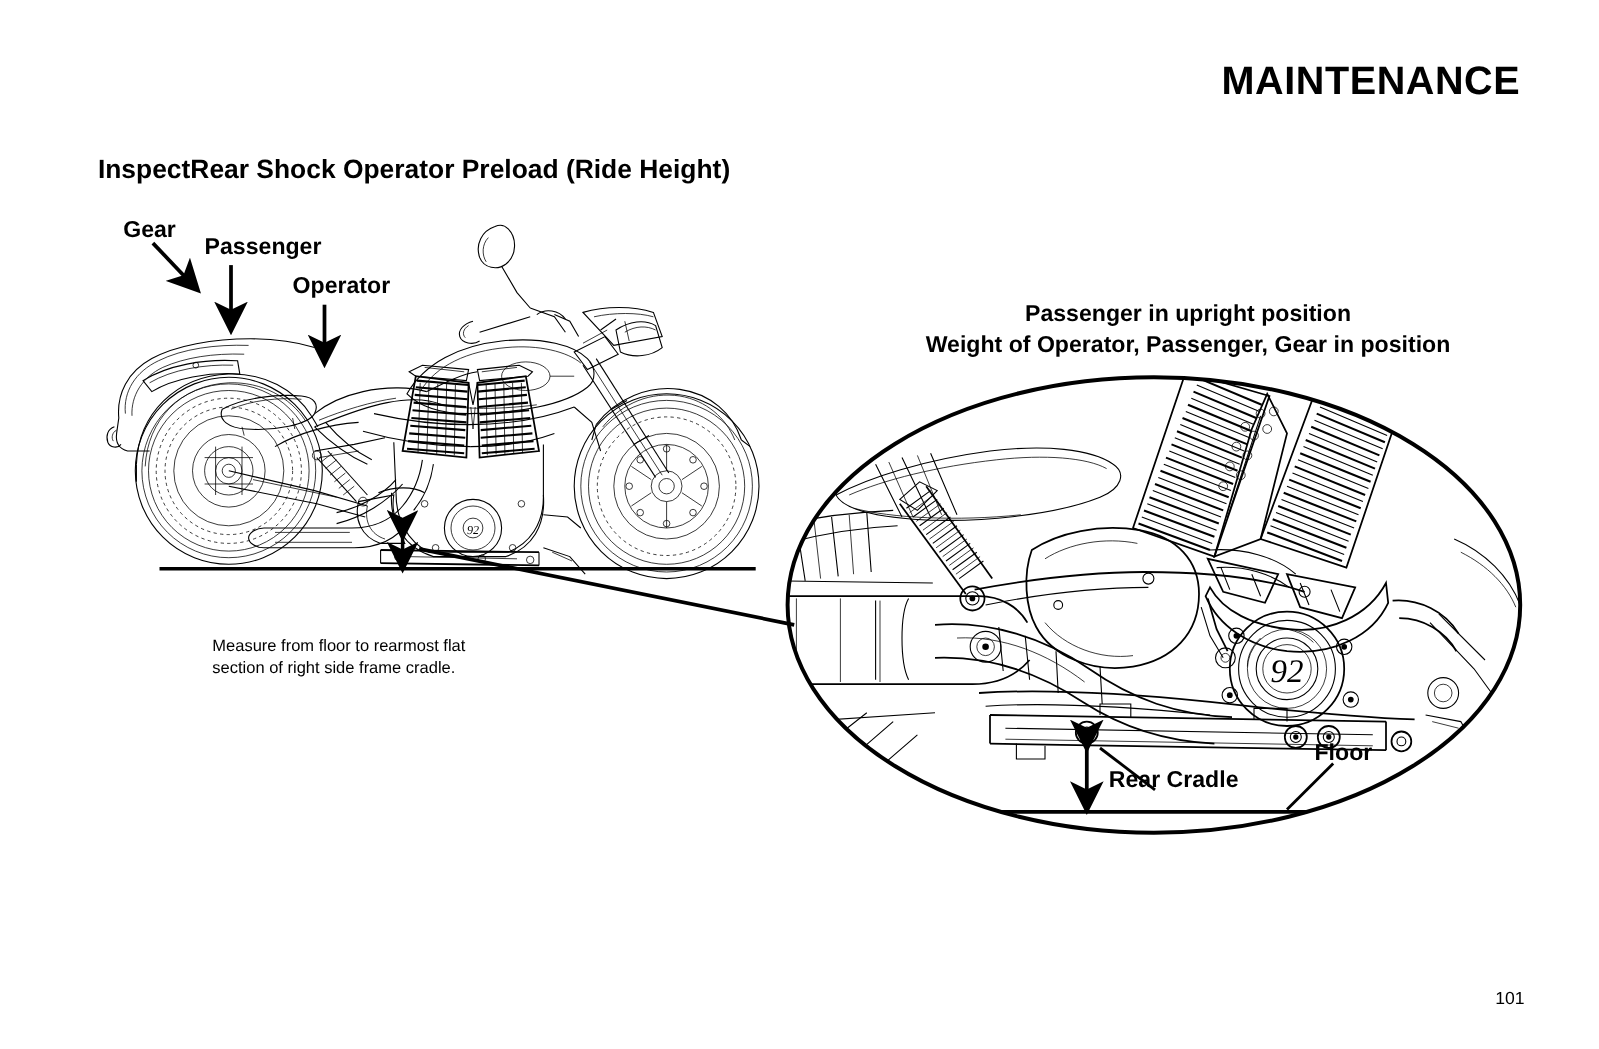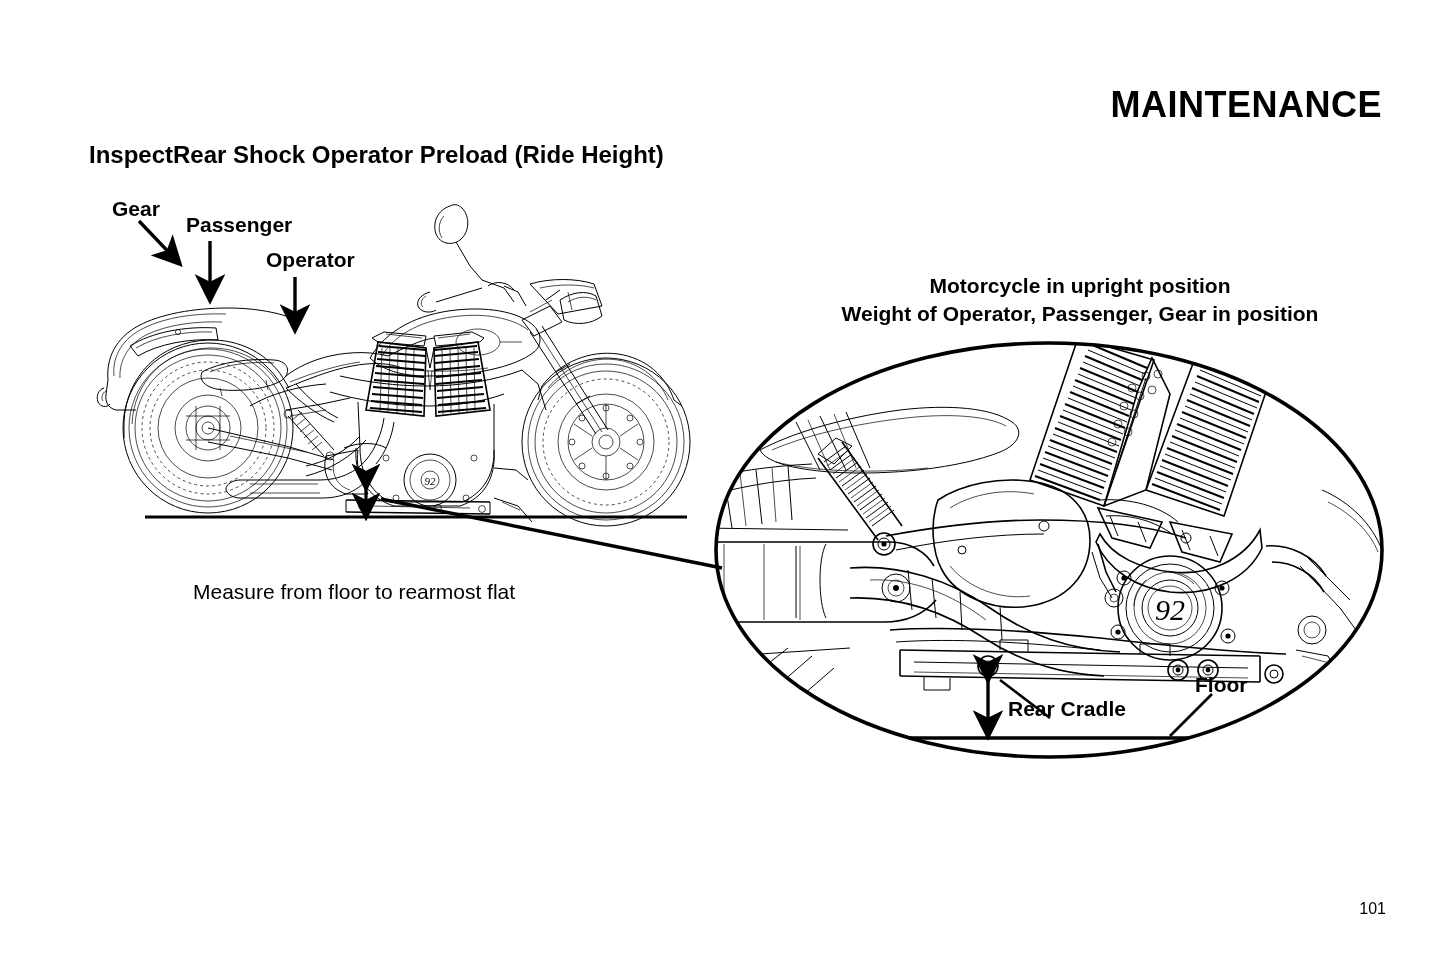--- a/index.html
+++ b/index.html
@@ -23,21 +23,20 @@
 
   
   #chapter-title {
     right: 72px;
     top: 55px;
     font-size: 36px;
     font-weight: bold;
     letter-spacing: 0.5px;
     line-height: 1;
     white-space: nowrap;
-    margin-top: 32px;
   }
   #section-title {
     left: 89px;
     top: 106px;
     font-size: 29px;
     font-weight: bold;
     line-height: 1;
     white-space: nowrap;
   }
   #subsection-title {
@@ -73,21 +72,21 @@
     font-weight: bold;
     line-height: 1.32;
   }
   #upright-note div { white-space: nowrap; }
 
   
   #measure-note {
     left: 193px;
     top: 578px;
     width: 430px;
-    font-size: 21px;
+    font-size: 15px;
     font-weight: normal;
     line-height: 1.36;
   }
   #measure-note div { white-space: nowrap; }
 
   
   #page-number {
     right: 68px;
     bottom: 36px;
     font-size: 16px;
@@ -364,24 +363,25 @@
       <line x1="145" y1="517" x2="687" y2="517" stroke="#000" stroke-width="3.2"></line>
 
       <line x1="366" y1="486" x2="366" y2="515" stroke="#000" stroke-width="3.2" marker-start="url(#arrowhead)" marker-end="url(#arrowhead)"></line>
 
       <line x1="381" y1="499" x2="722" y2="568" stroke="#000" stroke-width="3.4"></line>
     </svg>
   </div>
 
   <div class="abs" id="measure-note">
     <div>Measure from floor to rearmost flat</div>
+    <div>section of right side frame cradle.</div>
   </div>
 
   <div class="abs" id="upright-note">
-    <div>Motorcycle in upright position</div>
+    <div>Passenger in upright position</div>
     <div>Weight of Operator, Passenger, Gear in position</div>
   </div>
 
   <div class="abs" id="fig-right">
     <svg width="700" height="440" viewBox="0 0 700 440">
       <defs>
         <clipPath id="ovalClip">
           <ellipse cx="349" cy="220" rx="333" ry="207"></ellipse>
         </clipPath>
         <marker id="arrowhead2" markerWidth="9" markerHeight="9" refX="7" refY="4.5" orient="auto" markerUnits="strokeWidth">

